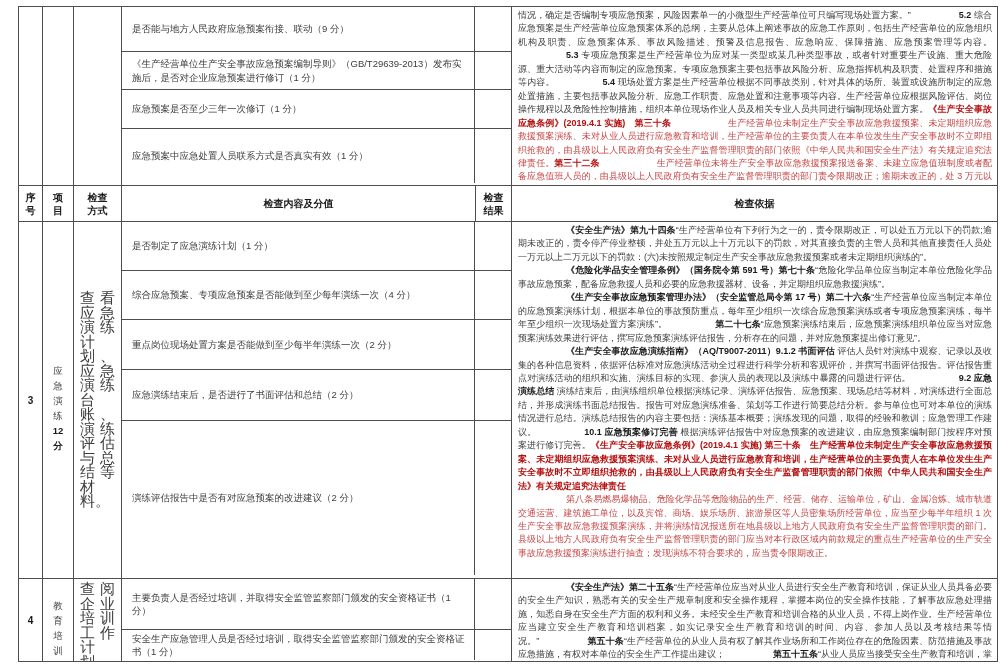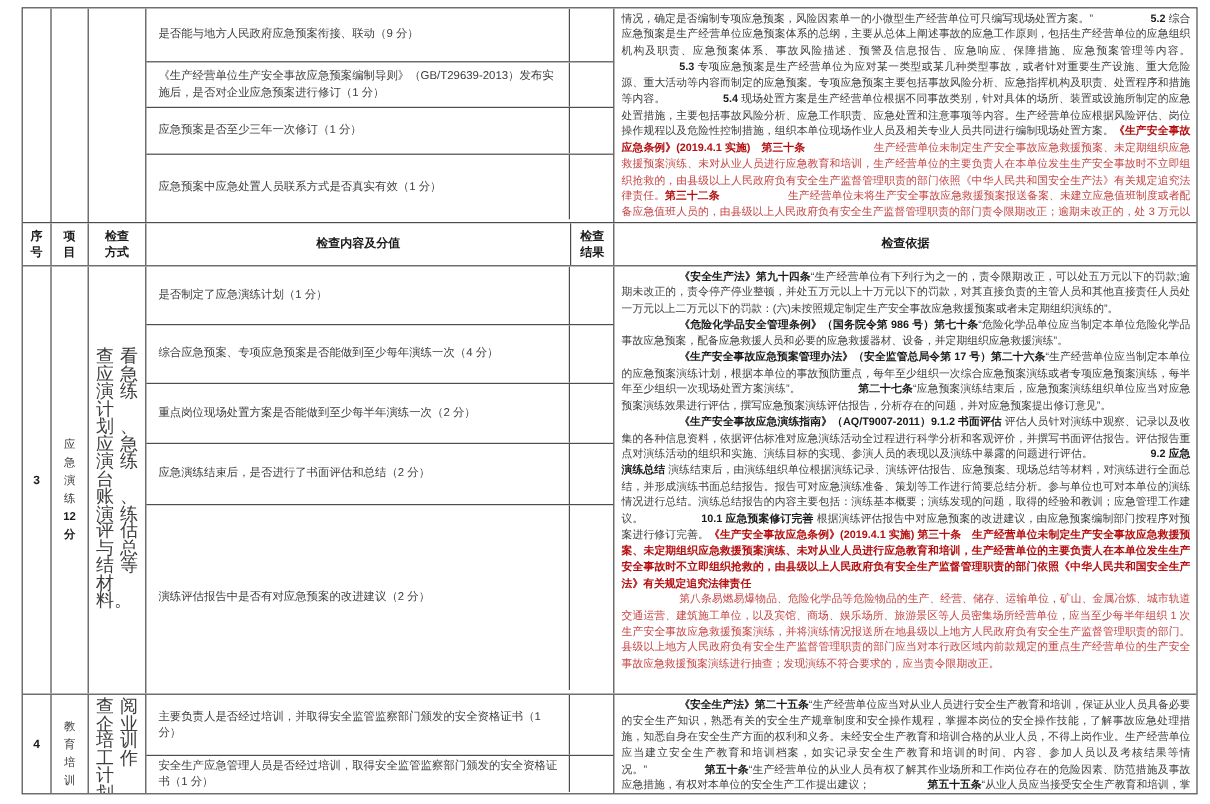--- a/index.html
+++ b/index.html
@@ -118,21 +118,21 @@
         <div class="row" style="height:51px">
           <div class="ccell">应急演练结束后，是否进行了书面评估和总结（2 分）</div>
           <div class="rcell"></div>
         </div>
         <div class="row" style="height:155px">
           <div class="ccell">演练评估报告中是否有对应急预案的改进建议（2 分）</div>
           <div class="rcell"></div>
         </div>
       </div>
       <div class="cell basis"><span class="seg-b">《安全生产法》第九十四条</span><span class="seg-n">“生产经营单位有下列行为之一的，责令限期改正，可以处五万元以下的罚款;逾期未改正的，责令停产停业整顿，并处五万元以上十万元以下的罚款，对其直接负责的主管人员和其他直接责任人员处一万元以上二万元以下的罚款：(六)未按照规定制定生产安全事故应急救援预案或者未定期组织演练的”。
-</span><span class="seg-b">《危险化学品安全管理条例》（国务院令第 986 号）第七十条</span><span class="seg-n">“危险化学品单位应当制定本单位危险化学品事故应急预案，配备应急救援人员和必要的应急救援器材、设备，并定期组织应急救援演练”。
+</span><span class="seg-b">《危险化学品安全管理条例》（国务院令第 591 号）第七十条</span><span class="seg-n">“危险化学品单位应当制定本单位危险化学品事故应急预案，配备应急救援人员和必要的应急救援器材、设备，并定期组织应急救援演练”。
 </span><span class="seg-b">《生产安全事故应急预案管理办法》（安全监管总局令第 17 号）第二十六条</span><span class="seg-n">“生产经营单位应当制定本单位的应急预案演练计划，根据本单位的事故预防重点，每年至少组织一次综合应急预案演练或者专项应急预案演练，每半年至少组织一次现场处置方案演练”。</span><span class="seg-b">第二十七条</span><span class="seg-n">“应急预案演练结束后，应急预案演练组织单位应当对应急预案演练效果进行评估，撰写应急预案演练评估报告，分析存在的问题，并对应急预案提出修订意见”。
 </span><span class="seg-b">《生产安全事故应急演练指南》（AQ/T9007-2011）9.1.2 书面评估</span><span class="seg-n"> 评估人员针对演练中观察、记录以及收集的各种信息资料，依据评估标准对应急演练活动全过程进行科学分析和客观评价，并撰写书面评估报告。评估报告重点对演练活动的组织和实施、演练目标的实现、参演人员的表现以及演练中暴露的问题进行评估。</span><span class="seg-b">9.2 应急演练总结</span><span class="seg-n"> 演练结束后，由演练组织单位根据演练记录、演练评估报告、应急预案、现场总结等材料，对演练进行全面总结，并形成演练书面总结报告。报告可对应急演练准备、策划等工作进行简要总结分析。参与单位也可对本单位的演练情况进行总结。演练总结报告的内容主要包括：演练基本概要；演练发现的问题，取得的经验和教训；应急管理工作建议。</span><span class="seg-b">10.1 应急预案修订完善</span><span class="seg-n"> 根据演练评估报告中对应急预案的改进建议，由应急预案编制部门按程序对预案进行修订完善。</span><span class="seg-rb">《生产安全事故应急条例》(2019.4.1 实施) 第三十条　生产经营单位未制定生产安全事故应急救援预案、未定期组织应急救援预案演练、未对从业人员进行应急教育和培训，生产经营单位的主要负责人在本单位发生生产安全事故时不立即组织抢救的，由县级以上人民政府负有安全生产监督管理职责的部门依照《中华人民共和国安全生产法》有关规定追究法律责任
 </span><span class="seg-r">第八条易燃易爆物品、危险化学品等危险物品的生产、经营、储存、运输单位，矿山、金属冶炼、城市轨道交通运营、建筑施工单位，以及宾馆、商场、娱乐场所、旅游景区等人员密集场所经营单位，应当至少每半年组织 1 次生产安全事故应急救援预案演练，并将演练情况报送所在地县级以上地方人民政府负有安全生产监督管理职责的部门。县级以上地方人民政府负有安全生产监督管理职责的部门应当对本行政区域内前款规定的重点生产经营单位的生产安全事故应急救援预案演练进行抽查；发现演练不符合要求的，应当责令限期改正。</span></div>
     </div>
 
     <div class="sec" style="height:83px">
       <div class="cell seq">4</div>
       <div class="cell item top-align">
         <div>
           <span>教

